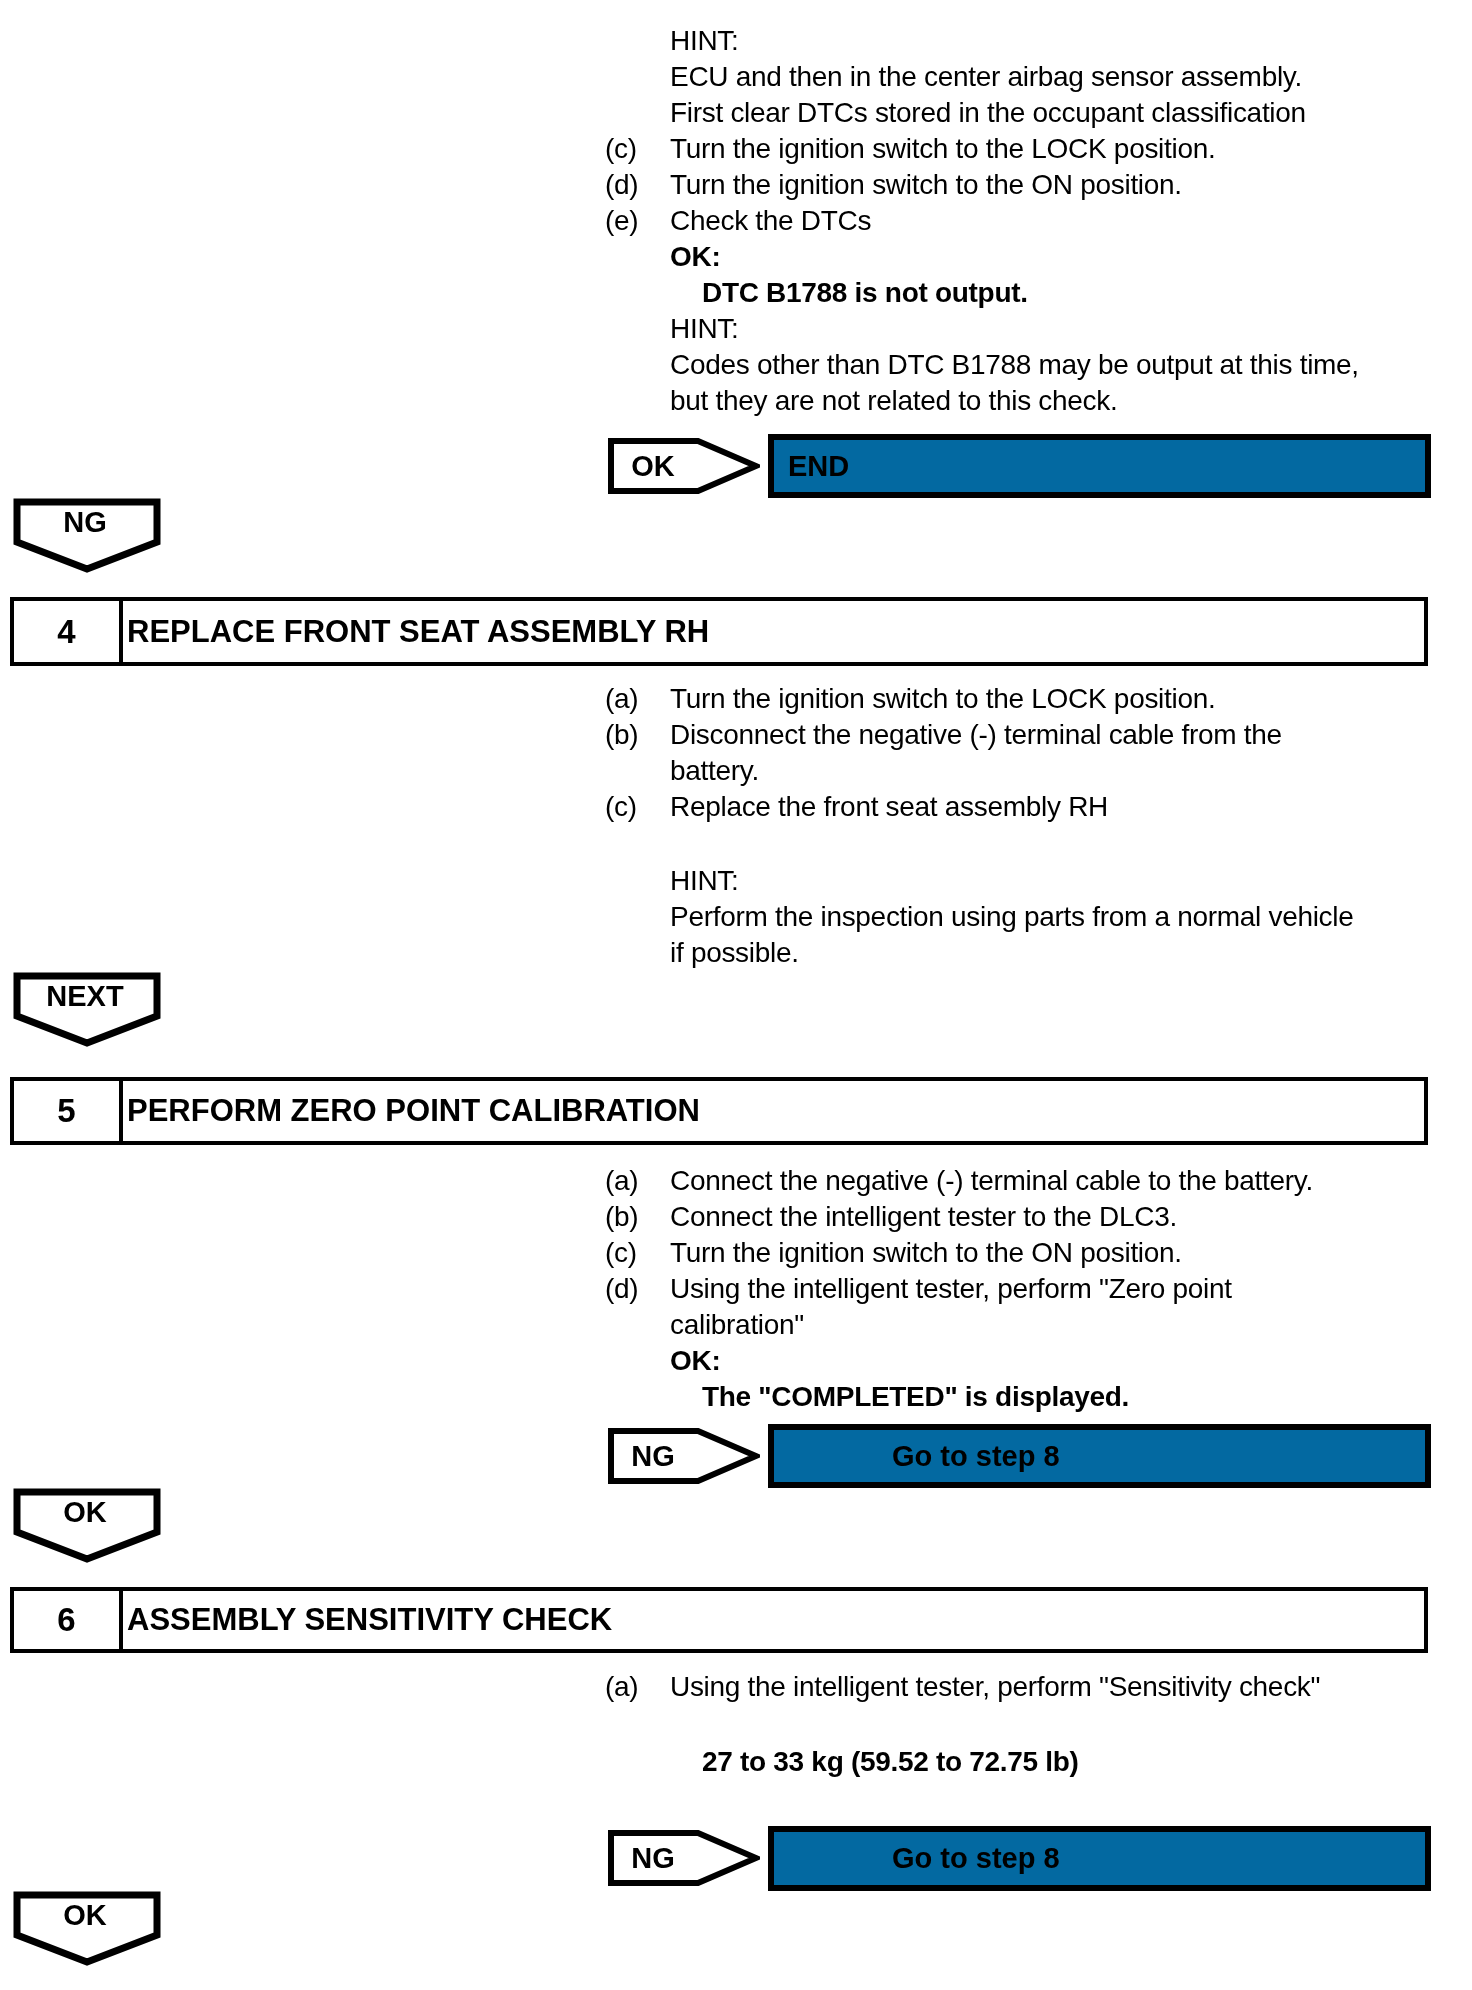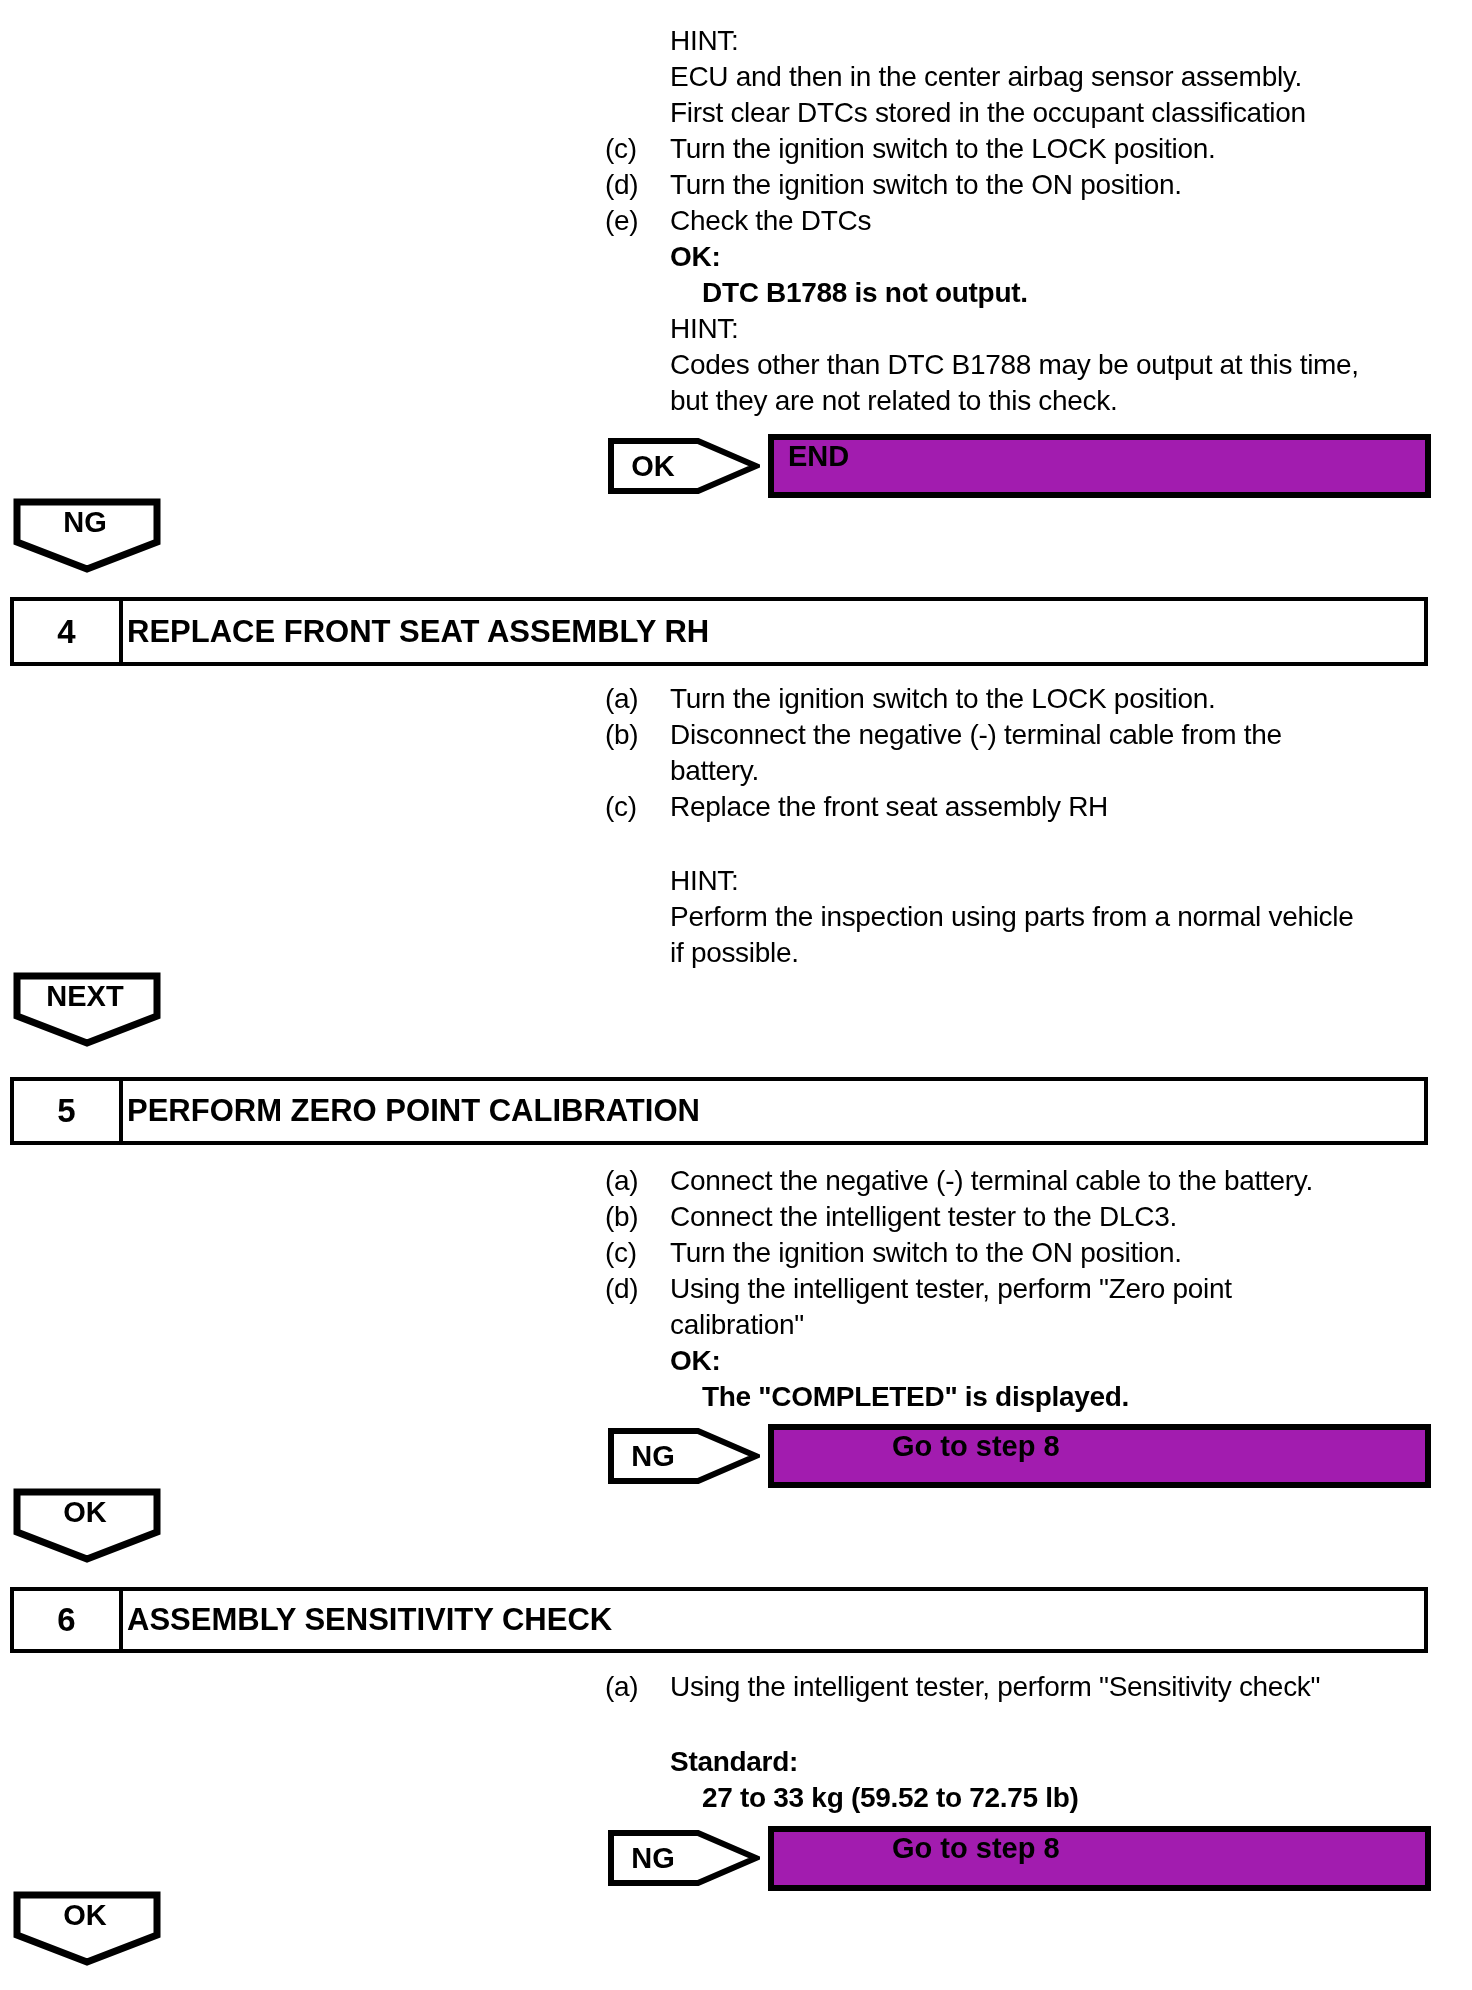--- a/index.html
+++ b/index.html
@@ -41,22 +41,22 @@
   }
 
   
   .arrow { position:absolute; width:152px; height:58px; }
   .arrow svg { position:absolute; left:0; top:0; }
   .arrow .albl {
     position:absolute; left:0; top:0; width:90px; height:56px;
     text-align:center; line-height:56px; font-weight:bold; font-size:29px;
   }
   .rbox {
-    position:absolute; border:6px solid #000; box-sizing:border-box; background:#a21caf;
-    display:flex; align-items:flex-start; font-weight:bold; font-size:29px; white-space:nowrap;
+    position:absolute; border:6px solid #000; box-sizing:border-box; background:#0369a1;
+    display:flex; align-items:center; font-weight:bold; font-size:29px; white-space:nowrap;
   }
 </style>
 </head>
 <body>
 
 <div class="page">
 
   <div class="tblock" style="top:14px;">
     <div class="line">
         <span class="txt0">HINT:</span>
@@ -210,23 +210,20 @@
   </div>
 
   <div class="tblock" style="top:1660px;">
     <div class="line">
         <span class="lbl">(a)</span>
         <span class="txt">Using the intelligent tester, perform "Sensitivity check"</span>
       </div>
   </div>
   <div class="tblock" style="top:1735px;">
     <div class="line">
-        <span class="txt0 b">Standard:</span>
-      </div>
-    <div class="line">
         <span class="ind b">27 to 33 kg (59.52 to 72.75 lb)</span>
       </div>
   </div>
 
   <div class="arrow" style="left:608px; top:1821px;">
     <svg width="152" height="58">
       <polygon points="3,3 90,3 148,28 90,53 3,53" fill="#fff" stroke="#000" stroke-width="6"></polygon>
     </svg>
     <span class="albl">NG</span>
   </div>

